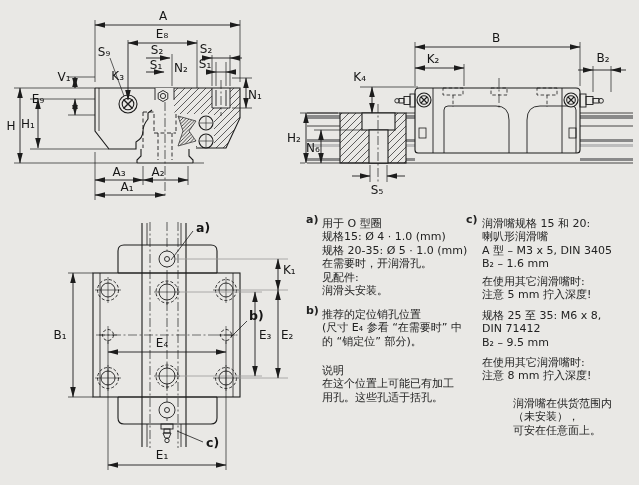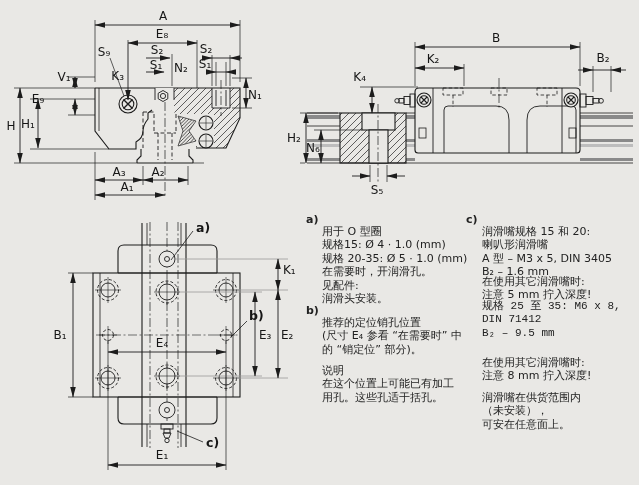--- a/index.html
+++ b/index.html
@@ -3,21 +3,21 @@
 <meta charset="utf-8">
 <style>
   html,body{margin:0;padding:0;}
   .page{position:relative;width:639px;height:485px;background:#e9e8e5;overflow:hidden;
         font-family:"DejaVu Sans",sans-serif;}
   svg{position:absolute;left:0;top:0;}
   svg text{font-family:"DejaVu Sans",sans-serif;font-size:12px;fill:#161616;}
   svg text.b{font-weight:bold;font-size:12.5px;}
   .note{position:absolute;color:#222;font-size:11px;line-height:1.22;}
   .note .mk{position:absolute;left:0;top:0;font-weight:bold;}
-  .note .body{position:absolute;left:16px;top:12px;white-space:pre;}
+  .note .body{position:absolute;left:16px;top:4px;white-space:pre;}
 </style>
 </head>
 <body>
 
 <div class="page">
 
 <svg width="639" height="485" viewBox="0 0 639 485">
   <defs>
     <marker id="aE" markerUnits="userSpaceOnUse" markerWidth="12" markerHeight="8" refX="11" refY="4" orient="auto">
           <path d="M1,1.2 L11.5,4 L1,6.8 Z" fill="#1c1c1c"></path>
@@ -341,23 +341,23 @@
   </div>
 
   <div class="note" style="left:466px;top:213px;width:172px;">
     <span class="mk">c)</span>
     <div class="body">润滑嘴规格 15 和 20:
 喇叭形润滑嘴
 A 型 – M3 x 5, DIN 3405
 B₂ – 1.6 mm</div>
     <div class="body" style="top:62px;">在使用其它润滑嘴时:
 注意 5 mm 拧入深度!</div>
-    <div class="body" style="top:87px;font-family:Liberation Mono, monospace;">规格 25 至 35: M6 x 8,
+    <div class="body" style="top:96px;">规格 25 至 35: M6 x 8,
 DIN 71412
 B₂ – 9.5 mm</div>
     <div class="body" style="top:143px;">在使用其它润滑嘴时:
 注意 8 mm 拧入深度!</div>
-    <div class="body" style="top:178px;">润滑嘴在供货范围内
+    <div class="body" style="top:184px;margin-left:31px;">润滑嘴在供货范围内
 （未安装），
 可安在任意面上。</div>
   </div>
 
 </div>
 
 </body></html>

